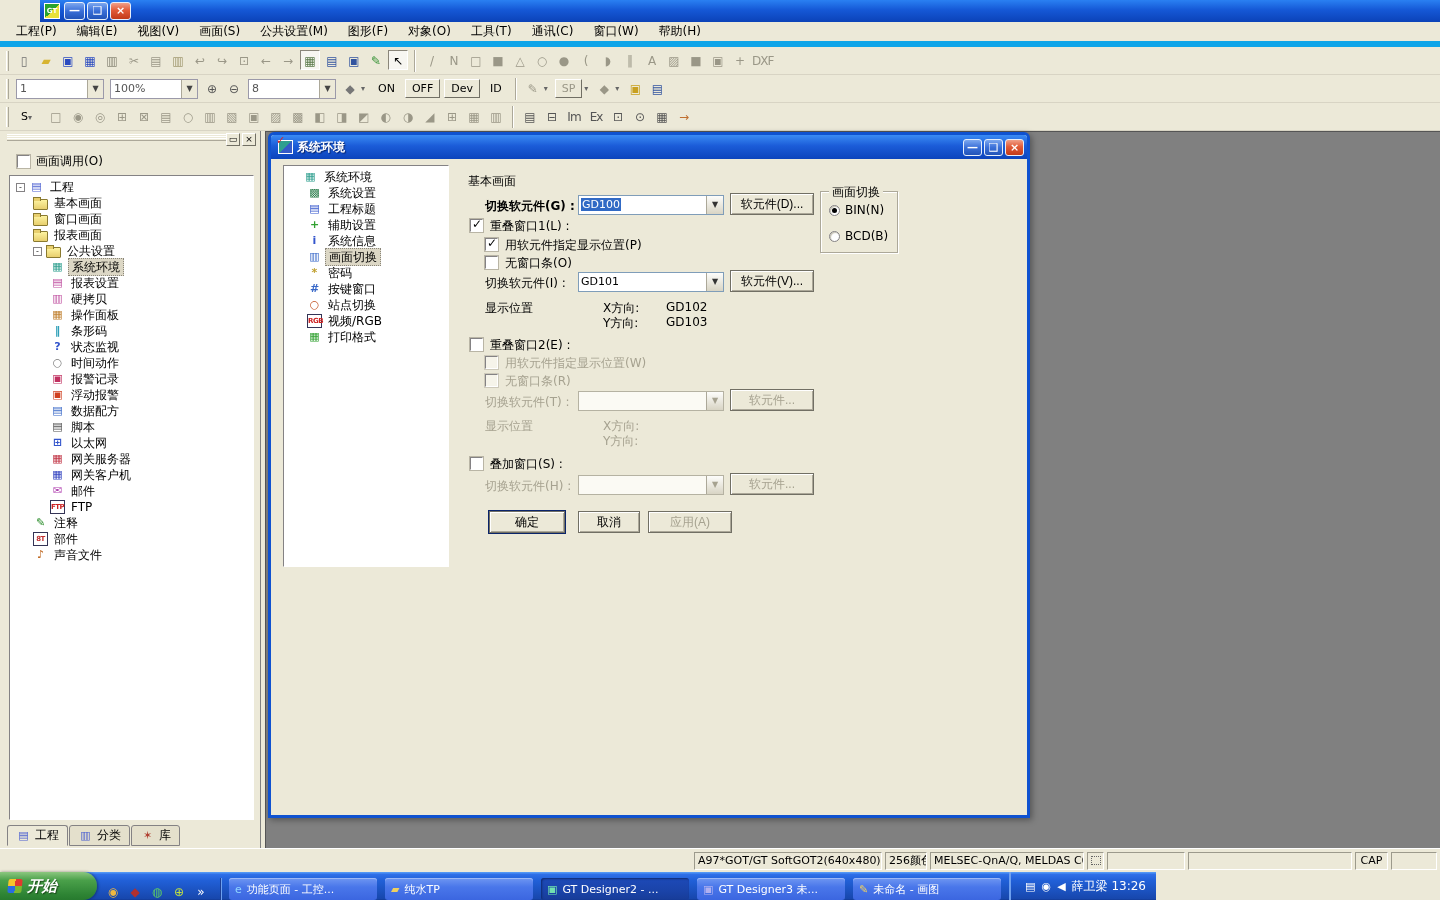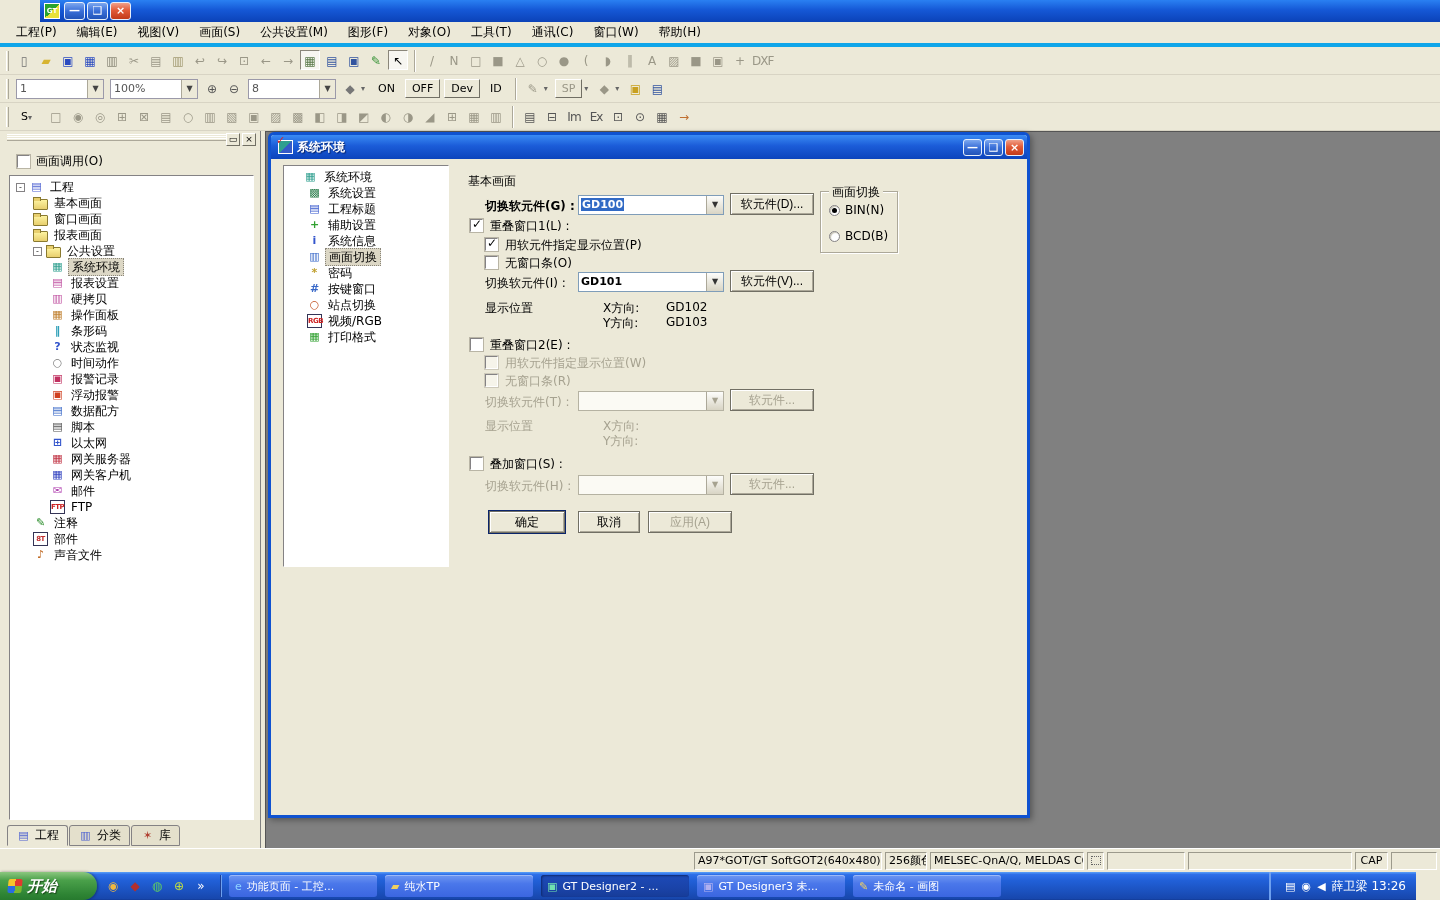--- a/index.html
+++ b/index.html
@@ -16,21 +16,21 @@
     color:#fff; font-size:7px; font-weight:bold; text-align:center; line-height:14px; }
   .title-text { color:#fff; font-weight:bold; font-size:13px; text-shadow:1px 1px 1px #05226b; flex:1; }
   .wbtns { display:flex; gap:2px; }
   .wbtn { width:21px; height:18px; border-radius:3px; border:1px solid #e7effb;
     background:linear-gradient(180deg,#7da8ef 0%,#3a6fd8 50%,#2254b8 100%);
     color:#fff; font-size:11px; line-height:16px; text-align:center; font-weight:bold; }
   .wbtn.close { background:linear-gradient(180deg,#f0a089 0%,#e25b38 45%,#c23a18 100%); }
 
   
   .menubar { position:absolute; left:0; top:22px; width:1440px; height:25px;
-    background:#ece9d8; border-bottom:4px solid #0ea5e9; display:flex; align-items:center; padding-left:6px; }
+    background:#ece9d8; border-bottom:6px solid #0ea5e9; display:flex; align-items:center; padding-left:6px; }
   .menu-item { padding:3px 10px; cursor:default; }
 
   
   .toolbar { position:absolute; left:0; width:1440px; height:28px; background:#ece9d8;
     border-bottom:1px solid #d8d4c4; display:flex; align-items:center; padding-left:4px; }
   .tb1 { top:47px; } .tb2 { top:75px; } .tb3 { top:103px; }
   .grip { width:3px; height:20px; margin:0 4px 0 2px; border-left:1px solid #fff; border-right:1px solid #aca899; }
   .tsep { width:2px; height:22px; margin:0 5px; border-left:1px solid #aca899; border-right:1px solid #fff; }
   .tbicon { display:inline-block; min-width:20px; height:20px; line-height:20px; margin:0 1px;
     text-align:center; font-size:12px; color:#555; cursor:default; }
@@ -97,21 +97,21 @@
   .dlg-title .t { color:#fff; font-weight:bold; font-size:12px; flex:1; text-shadow:1px 1px 1px #05226b; }
   .dlg-title .wbtn { width:19px; height:17px; }
   .dlg-body { position:relative; width:756px; height:656px; background:#ece9d8; }
 
   .dlg-tree { position:absolute; left:12px; top:6px; width:166px; height:402px; background:#fff;
     border:1px solid; border-color:#848284 #fff #fff #848284; padding-top:3px; }
 
   .flabel { position:absolute; font-size:12px; white-space:nowrap; }
   .flabel.dis { color:#a6a290; }
   .combo { position:absolute; width:146px; height:20px; background:#fff; border:1px solid #7f9db9; display:flex; }
-  .combo .ctext { flex:1; padding:2px 2px; font-size:11px; overflow:hidden;font-weight:bold; }
+  .combo .ctext { flex:1; padding:2px 2px; font-size:11px; overflow:hidden; }
   .combo .ctext .hl { background:#316ac5; color:#fff; padding:0 1px; }
   .combo .cbtn2 { width:17px; background:linear-gradient(180deg,#fdfdfb,#d8d4c4); border-left:1px solid #aca899;
     text-align:center; font-size:8px; line-height:18px; color:#333; }
   .combo.dis { background:#fbfaf4; border-color:#b5b2a2; }
   .combo.dis .cbtn2 { color:#a6a290; }
   .btn3d { position:absolute; height:22px; background:#ece9d8; border:1px solid #716f64;
     box-shadow:inset 1px 1px 0 #fff, inset -1px -1px 0 #aca899; font-size:12px; text-align:center; }
   .btn3d.dis { color:#a6a290; }
   .btn3d.default { outline:1px solid #0a246a; }
   .groupbox { position:absolute; border:1px solid #aca899; box-shadow:1px 1px 0 #fff inset, 1px 1px 0 #fff; }
@@ -122,22 +122,22 @@
   .cbx { position:absolute; }
 
   
   .statusbar { position:absolute; left:0; top:848px; width:1440px; height:24px; background:#ece9d8;
     border-top:1px solid #fff; }
   .seg { position:absolute; top:3px; height:18px; border:1px solid; border-color:#9c9a8c #fff #fff #9c9a8c;
     font-size:11px; line-height:16px; padding:0 3px; white-space:nowrap; overflow:hidden; }
   .selrect { display:inline-block; width:10px; height:9px; border:1px dotted #666; margin-top:3px; }
 
   
-  .taskbar { position:absolute; left:0; top:872px; width:1416px; height:28px;
-    background:linear-gradient(180deg,#5aa0f8 0%,#2e6fe8 9%,#2160d8 30%,#1747ad 95%,#123a96 100%); display:flex; align-items:center; }
+  .taskbar { position:absolute; left:0; top:872px; width:1156px; height:28px;
+    background:linear-gradient(180deg,#5aa0f8 0%,#2e6fe8 9%,#2160d8 30%,#1747ad 95%,#123a96 100%); display:flex; align-items:flex-end; }
   .startbtn { position:relative; width:97px; height:28px; border-radius:0 14px 14px 0;
     background:linear-gradient(180deg,#8cc77f 0%,#4aa04a 30%,#2e8434 80%,#277a2e 100%);
     box-shadow:1px 0 3px rgba(0,0,0,.4); display:flex; align-items:center; gap:5px; padding-left:8px; }
   .winflag { width:14px; height:14px; border-radius:2px; transform:skewX(-6deg);
     background:conic-gradient(#e23a2e 0 25%, #7db72f 25% 50%, #2a6de0 50% 75%, #f6c52a 75%); }
   .startbtn .st { color:#fff; font-weight:bold; font-style:italic; font-size:15px; text-shadow:1px 1px 1px #1a4a1a; }
   .qlaunch { display:flex; align-items:center; gap:6px; padding:0 8px; }
   .qicon { width:16px; height:16px; text-align:center; line-height:16px; font-size:12px; color:#fff; }
   .tdivider { width:2px; height:22px; border-left:1px solid #1c3f96; border-right:1px solid #6ea0ef; margin:0 3px; }
   .taskbtn { width:148px; height:22px; margin:0 4px; border-radius:3px; display:flex; align-items:center; gap:5px;

